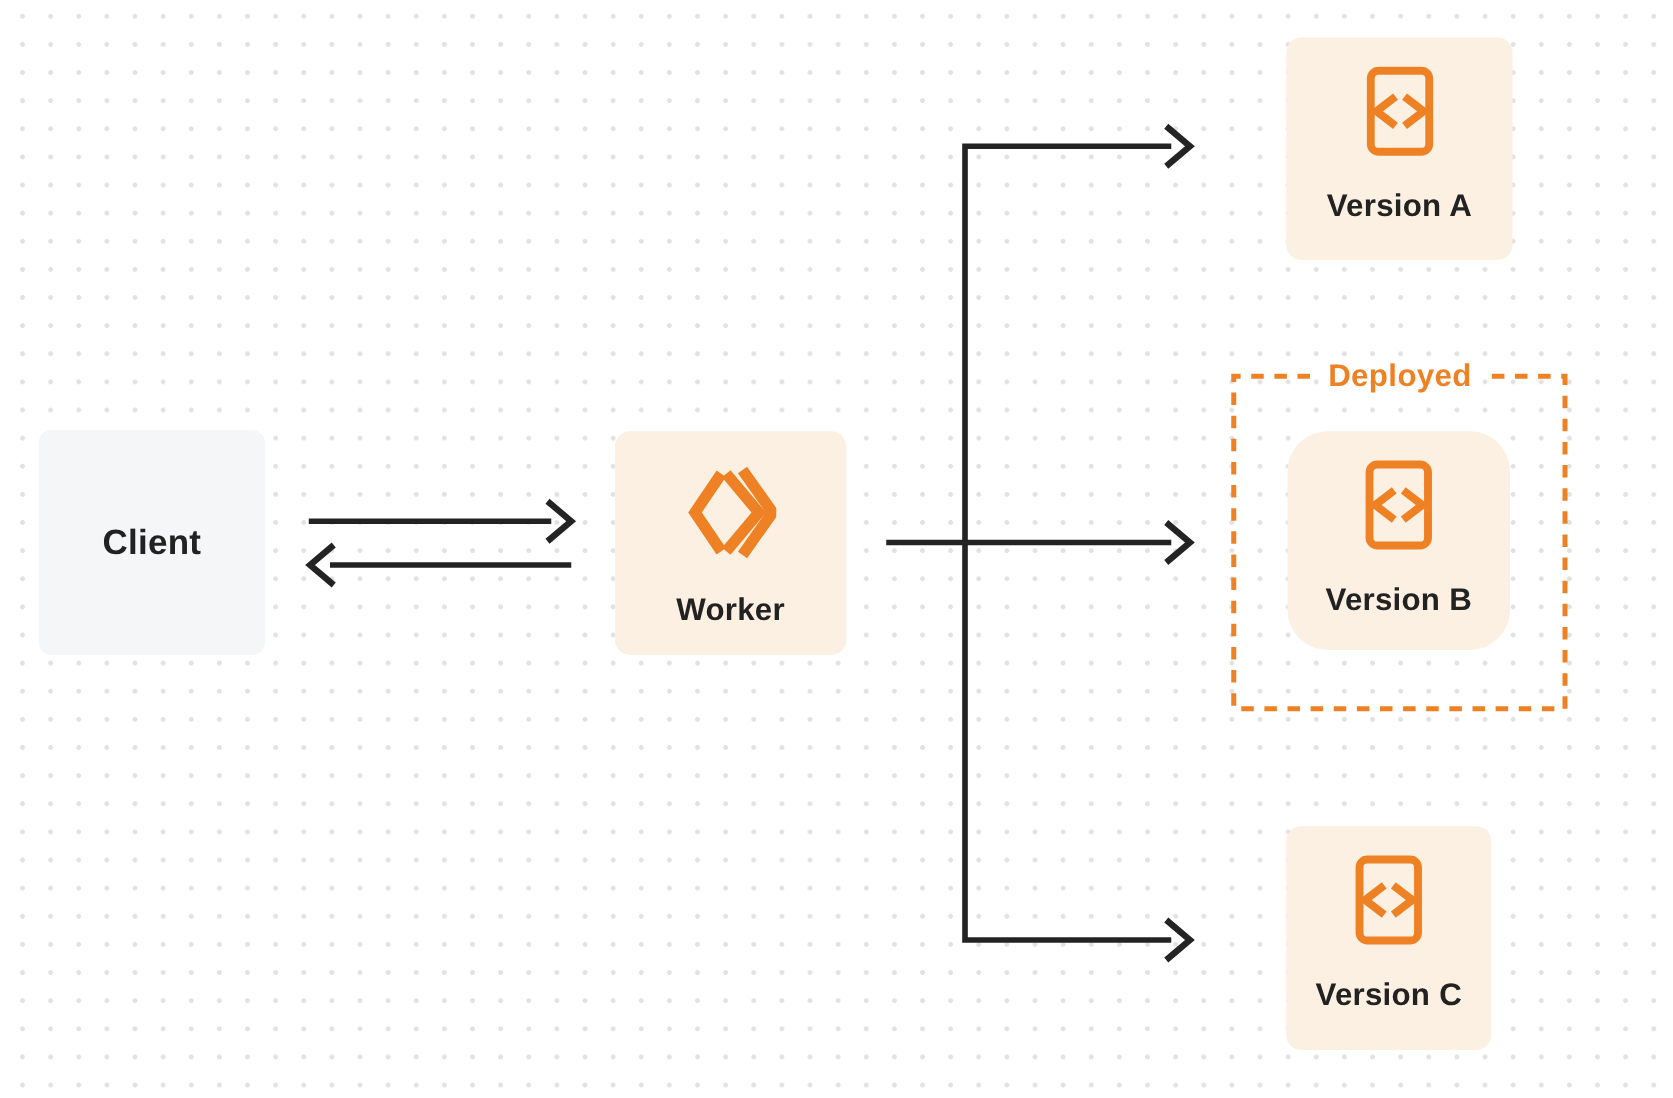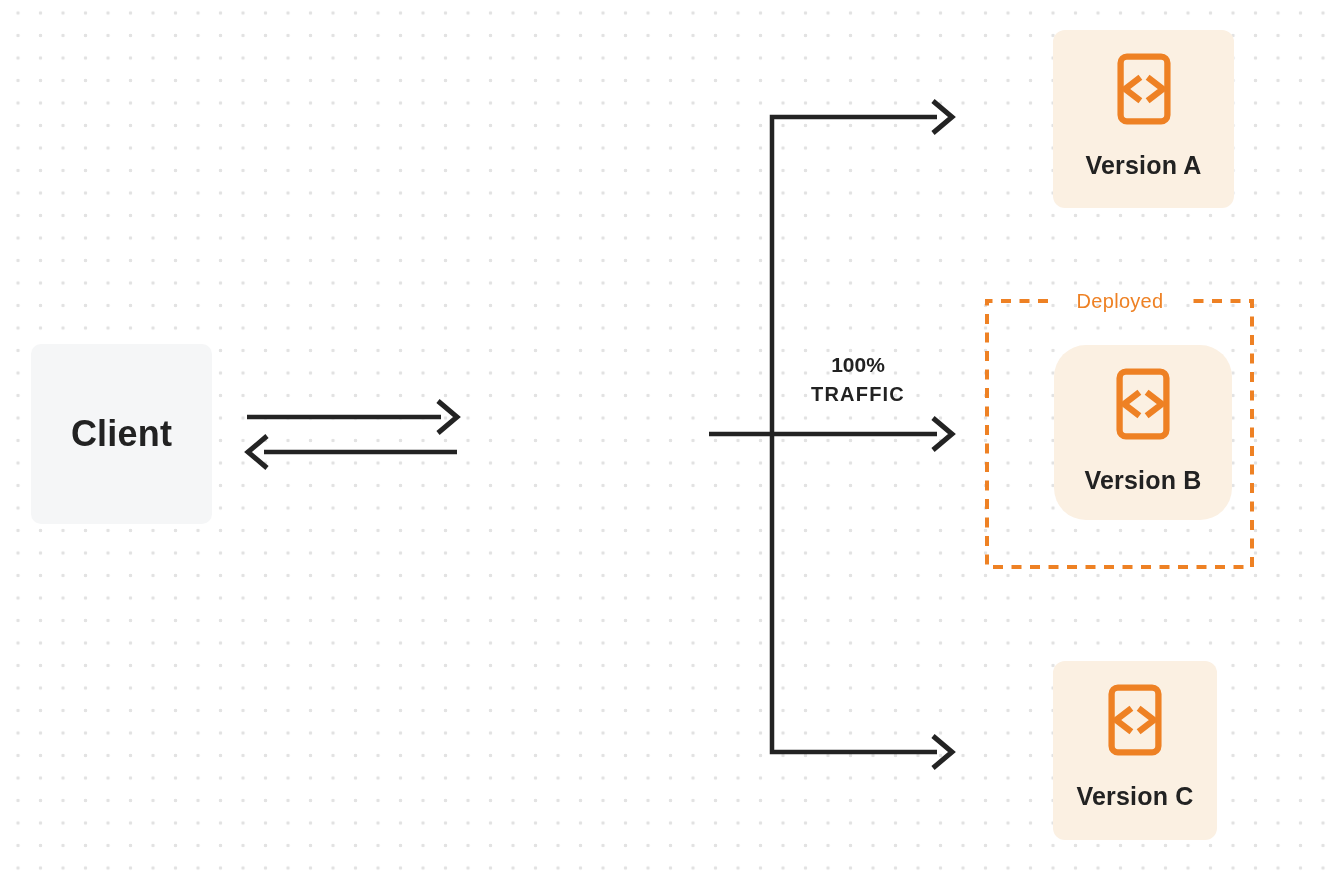--- a/index.html
+++ b/index.html
@@ -30,33 +30,33 @@
     background:var(--node-cream);border-radius:12px;
   }
   .node .label{
     color:var(--text-dark);font-weight:bold;letter-spacing:.2px;white-space:nowrap;
   }
   .client-node{
     left:31px;top:344px;width:181px;height:180px;
     background:var(--client-gray);border-radius:10px;
     justify-content:center;
   }
-  .client-node .label{font-size:36px;}
+  .client-node .label{font-size:28px;}
   .worker-node{left:492px;top:345px;width:185px;height:179px;padding-top:28px;}
   .worker-node .label{font-size:25px;margin-top:27px;}
-  .version-node{width:181px;height:178px;padding-top:23px;margin-left:24px;}
+  .version-node{width:181px;height:178px;padding-top:23px;}
   .version-node .label{font-size:25px;margin-top:26px;}
   .version-a{left:1029px;top:30px;}
   .version-b{left:1030px;top:345px;width:178px;height:175px;border-radius:32px;}
   .version-c{left:1029px;top:661px;width:164px;height:179px;}
   .icon-worker{width:72px;height:74px;display:block;}
   .icon-code{width:54px;height:72px;display:block;}
   .deployed-label{
     position:absolute;left:1120px;top:301px;transform:translate(-50%,-50%);
-    color:var(--accent-orange);font-weight:normal;font-size:20px;letter-spacing:.3px;
+    color:var(--accent-orange);font-weight:bold;font-size:25px;letter-spacing:.3px;
     white-space:nowrap;
   }
   .traffic-label{
     position:absolute;left:770px;top:351px;width:176px;
     text-align:center;color:var(--text-dark);font-weight:bold;
   }
   .traffic-label .l1{font-size:21px;line-height:28px;}
   .traffic-label .l2{font-size:20px;line-height:30px;letter-spacing:1.2px;}
   svg .wire{stroke:var(--line-dark);stroke-width:4.5;fill:none;stroke-linecap:butt;stroke-linejoin:miter;}
   svg .head{stroke:var(--line-dark);stroke-width:5;fill:none;stroke-linecap:butt;stroke-linejoin:miter;}
@@ -97,20 +97,28 @@
 
     <g>
       <path class="dashed" d="M1048,301 L987,301 L987,567 L1252,567 L1252,301 L1192,301"></path>
     </g>
   </svg>
 
   <div class="node client-node">
     <div class="label">Client</div>
   </div>
 
+  <div class="node worker-node">
+    <svg class="icon-worker" viewBox="0 0 70 74">
+      <path class="orange" stroke-width="9" d="M27,6 L6,37 L27,68"></path>
+      <path class="orange" stroke-width="9" d="M31,6 L57,37 L31,68"></path>
+      <path class="orange" stroke-width="9" d="M44,3 L68,37 L44,71"></path>
+    </svg>
+    <div class="label">Worker</div>
+  </div>
 
   <div class="node version-node version-a">
     <svg class="icon-code" viewBox="0 0 60 80">
       <rect class="orange" stroke-width="7" x="4" y="4" width="52" height="72" rx="7"></rect>
       <path class="orange" stroke-width="7" d="M26,27 L9,40 L26,53"></path>
       <path class="orange" stroke-width="7" d="M34,27 L51,40 L34,53"></path>
     </svg>
     <div class="label">Version A</div>
   </div>
 
@@ -127,18 +135,14 @@
 
   <div class="node version-node version-c">
     <svg class="icon-code" viewBox="0 0 60 80">
       <rect class="orange" stroke-width="7" x="4" y="4" width="52" height="72" rx="7"></rect>
       <path class="orange" stroke-width="7" d="M26,27 L9,40 L26,53"></path>
       <path class="orange" stroke-width="7" d="M34,27 L51,40 L34,53"></path>
     </svg>
     <div class="label">Version C</div>
   </div>
 
-  <div class="traffic-label">
-    <div class="l1">100%</div>
-    <div class="l2">TRAFFIC</div>
-  </div>
 
 </div>
 
 </body></html>

